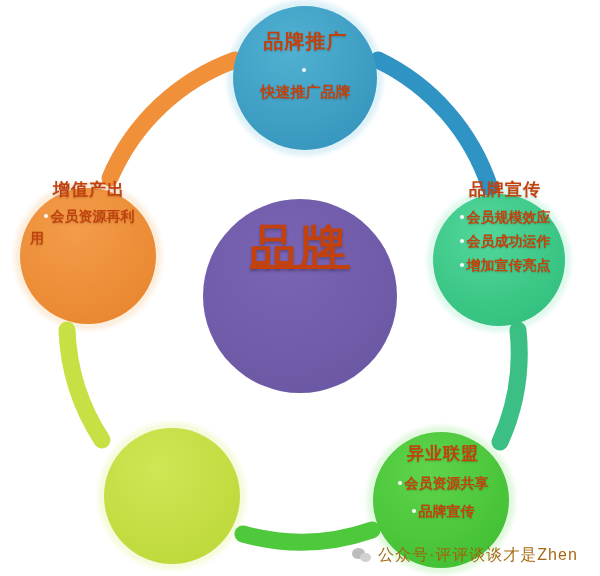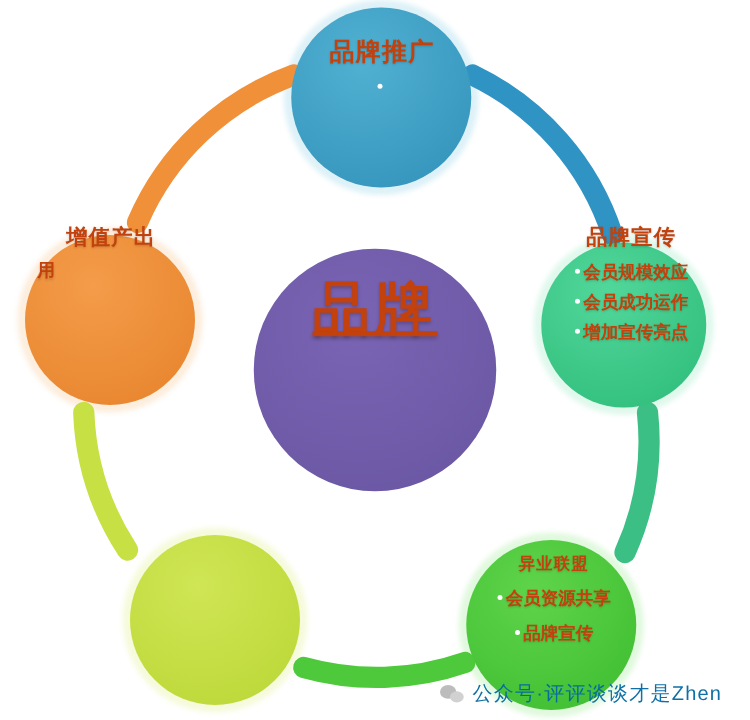--- a/index.html
+++ b/index.html
@@ -48,21 +48,21 @@
   #n-top .node-title{font-size:20px;}
   #n-top .bullet{font-size:15px;line-height:22px;}
 
   
   #n-right{left:430px;top:178px;width:150px;}
   #n-right .node-title{font-size:17px;}
   #n-right .bullet{font-size:14px;line-height:24px;}
 
   
   #n-br{left:368px;top:442px;width:150px;}
-  #n-br .node-title{font-size:13px;}
+  #n-br .node-title{font-size:17px;}
   #n-br .bullet{font-size:14px;line-height:28px;}
 
   
   #n-bl{left:100px;top:440px;width:146px;}
   #n-bl .node-title{font-size:17px;}
   #n-bl .bullet{font-size:14px;line-height:22px;}
 
   
   #n-left{left:18px;top:178px;width:142px;}
   #n-left .node-title{font-size:17px;}
@@ -73,21 +73,21 @@
     width:4px;height:4px;border-radius:50%;
     background:#fff;vertical-align:middle;
     margin-right:3px;margin-bottom:3px;
   }
 
   
   #watermark{
     position:absolute;
     left:352px;top:545px;
     display:flex;align-items:center;gap:6px;
-    color:#0369a1;
+    color:#a16207;
     font-size:16px;
     letter-spacing:1px;
     opacity:.95;
   }
   #wechat-icon{
     width:20px;height:18px;
     display:inline-block;position:relative;
     flex:0 0 auto;
   }
   #wechat-icon .b1,#wechat-icon .b2{
@@ -163,20 +163,21 @@
   </svg>
 
   <div id="center-text" class="node-text">
     <span>品牌</span>
   </div>
 
   <div id="n-top" class="node-text">
     <div class="node-title">品牌推广</div>
     <div class="node-bullets">
       <span class="bullet"><i class="dot"></i></span>
+      <span class="bullet"><em style="font-style:normal">快速推广品牌</em></span>
     </div>
   </div>
 
   <div id="n-right" class="node-text">
     <div class="node-title">品牌宣传</div>
     <div class="node-bullets">
       <span class="bullet"><i class="dot"></i><em style="font-style:normal">会员规模效应</em></span>
       <span class="bullet"><i class="dot"></i><em style="font-style:normal">会员成功运作</em></span>
       <span class="bullet"><i class="dot"></i><em style="font-style:normal">增加宣传亮点</em></span>
     </div>
@@ -187,20 +188,21 @@
     <div class="node-bullets">
       <span class="bullet"><i class="dot"></i><em style="font-style:normal">会员资源共享</em></span>
       <span class="bullet"><i class="dot"></i><em style="font-style:normal">品牌宣传</em></span>
     </div>
   </div>
 
 
   <div id="n-left" class="node-text">
     <div class="node-title">增值产出</div>
     <div class="node-bullets">
+      <span class="bullet"><i class="dot"></i><em style="font-style:normal">会员资源再利</em></span>
       <span class="bullet" style="text-align:left;padding-left:12px"><em style="font-style:normal">用</em></span>
     </div>
   </div>
 
   <div id="watermark">
     <span id="wechat-icon">
       <span class="b1"></span>
         <span class="b2"></span>
     </span>
     <span>公众号·评评谈谈才是Zhen</span>

